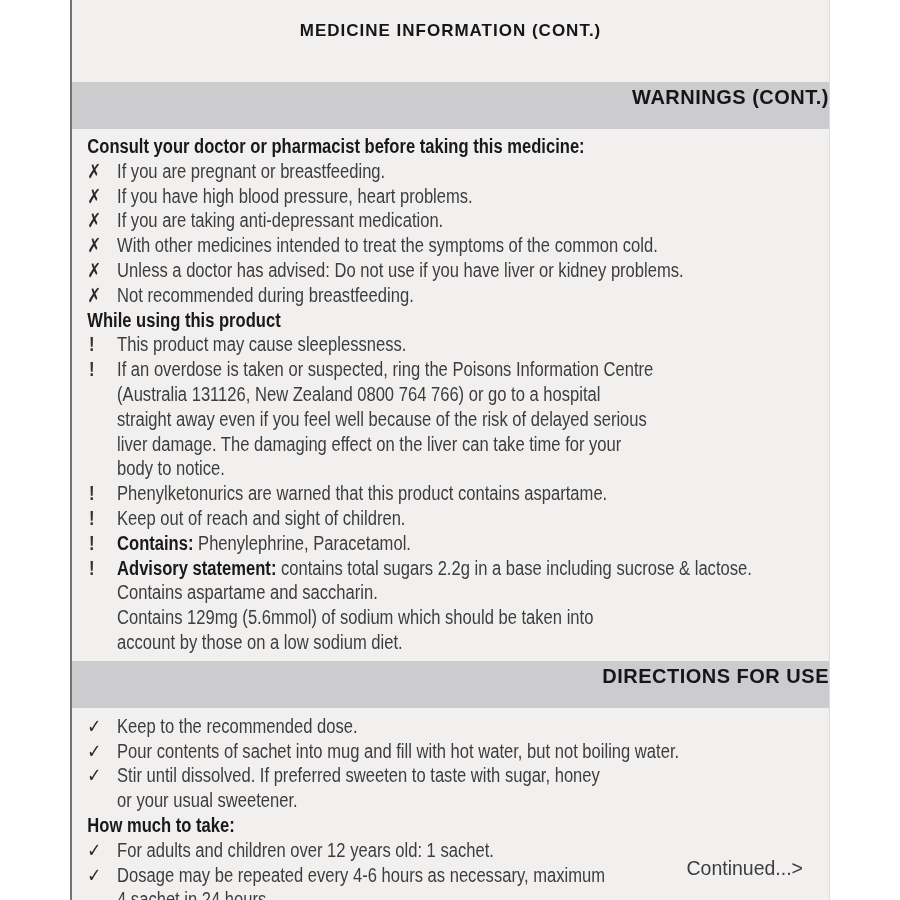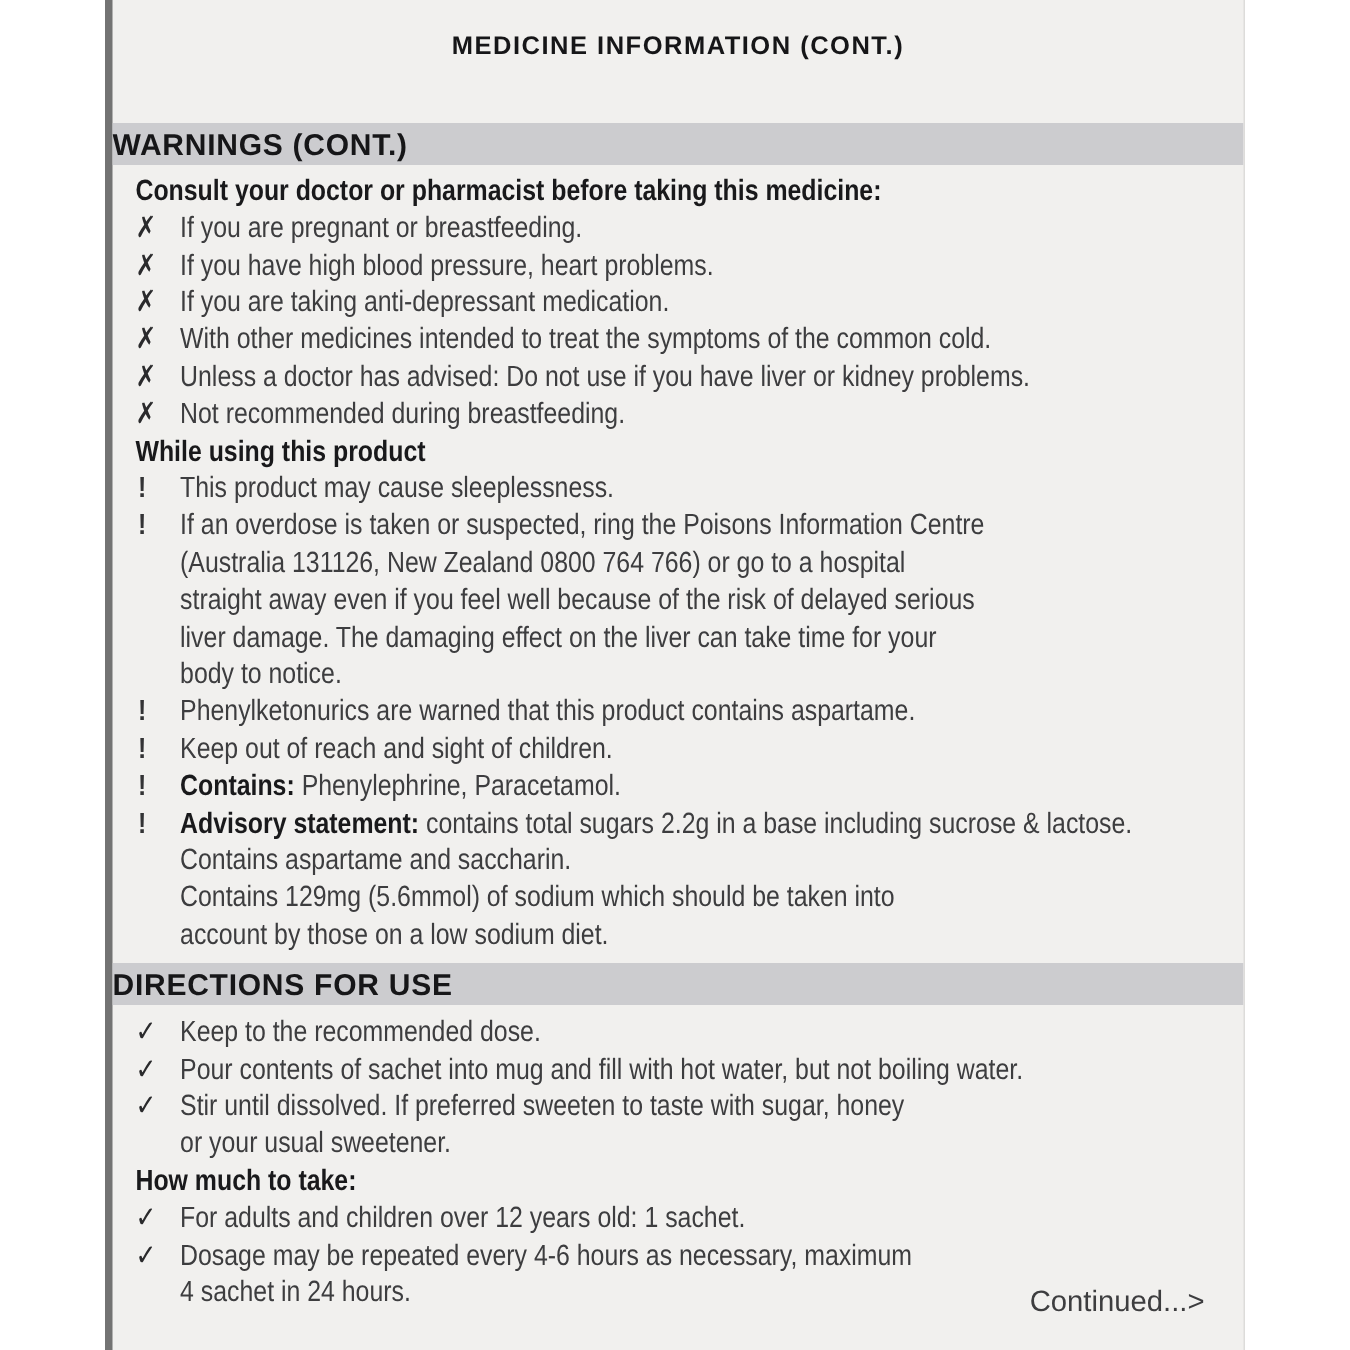--- a/index.html
+++ b/index.html
@@ -1,23 +1,23 @@
 <!DOCTYPE html>
 <html><head>
 <meta charset="utf-8">
 <style>
   * { margin:0; padding:0; box-sizing:border-box; }
   html,body { width:900px; height:900px; background:#ffffff; overflow:hidden;
               font-family:"Liberation Sans","DejaVu Sans",sans-serif; }
   .card { position:absolute; left:70px; top:0; width:760px; height:900px;
           background:#f1f0ee; overflow:hidden;
-          border-left:5px solid #737373; border-right:1px solid #dddcda; }
+          border-left:2px solid #737373; border-right:1px solid #dddcda; }
   .panel-header { height:82px; padding-top:21px; text-align:center; }
   .panel-title { font-size:17px; font-weight:700; letter-spacing:1px; color:#161618; }
-  .bar { height:28px; background:#cccccf; text-align:left; line-height:31px;
+  .bar { height:47px; background:#cccccf; text-align:right; line-height:31px;
          font-size:20px; font-weight:700; letter-spacing:0.5px; color:#161618; }
   .bar2 { margin-top:6px; }
   .scalewrap { width:894px; transform:scaleX(0.85); transform-origin:0 0; }
   .content { padding:5px 0 0 18px; }
   .content.directions { padding-top:6px; }
   .row { display:flex; align-items:flex-start; }
   .bullet { flex:0 0 35px; width:35px; font-size:19.5px; line-height:24.8px;
             color:#2a2a2c; }
   .bullet.excl { padding-left:2px; font-weight:700; color:#333335; }
   .rowtext { white-space:pre; font-size:19.5px; line-height:24.8px; color:#3d3d3f; }

